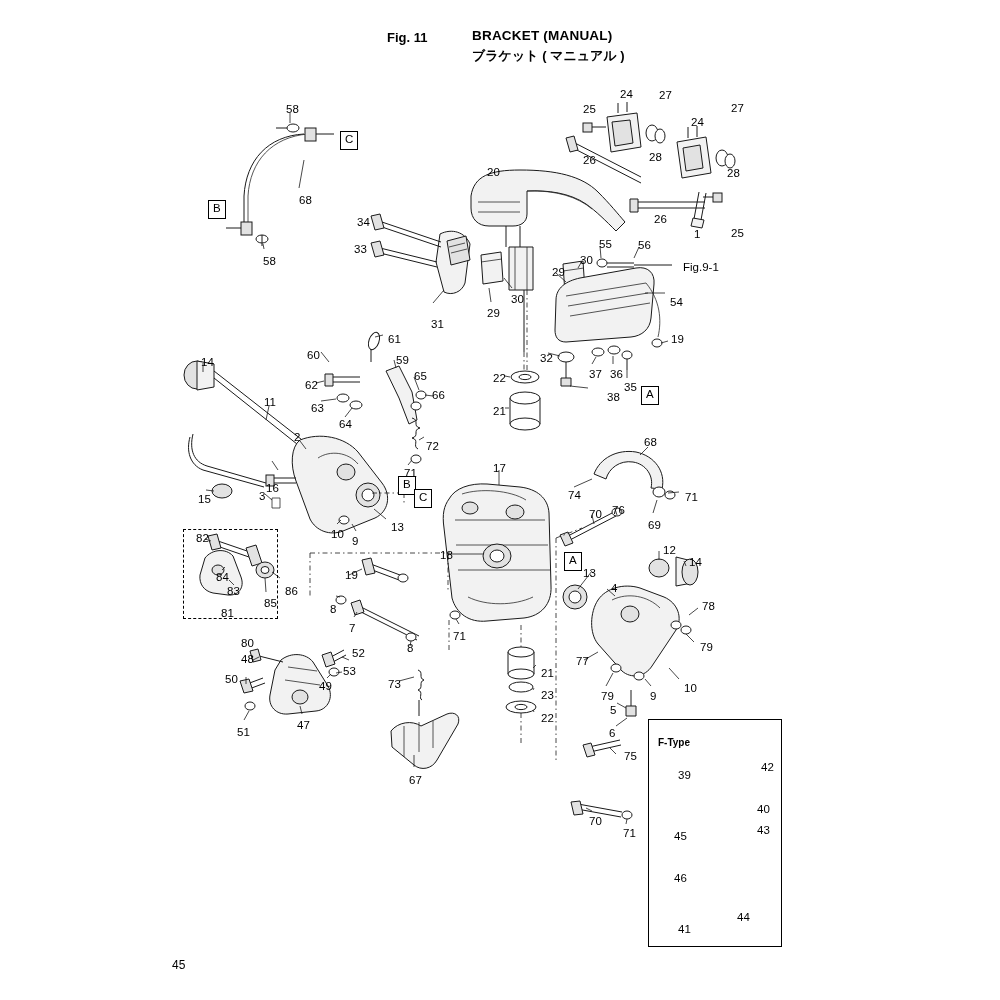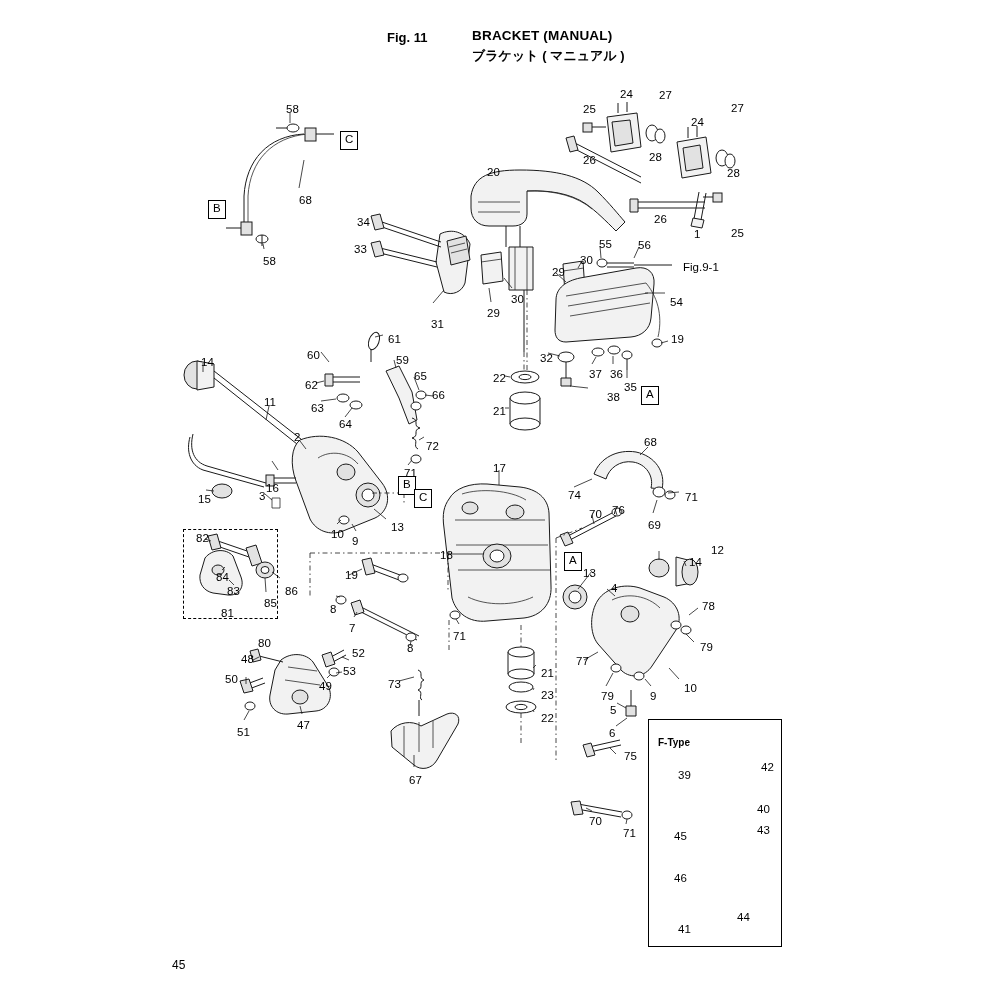--- a/index.html
+++ b/index.html
@@ -579,37 +579,37 @@
       <div class="callout" style="left: 330px; top: 604px;">8</div>
       <div class="callout" style="left: 349px; top: 623px;">7</div>
       <div class="callout" style="left: 407px; top: 643px;">8</div>
       <div class="callout" style="left: 453px; top: 631px;">71</div>
       <div class="callout" style="left: 196px; top: 533px;">82</div>
       <div class="callout" style="left: 216px; top: 572px;">84</div>
       <div class="callout" style="left: 227px; top: 586px;">83</div>
       <div class="callout" style="left: 285px; top: 586px;">86</div>
       <div class="callout" style="left: 264px; top: 598px;">85</div>
       <div class="callout" style="left: 221px; top: 608px;">81</div>
-      <div class="callout" style="left: 241px; top: 638px; margin-left: 17px;">80</div>
+      <div class="callout" style="left: 241px; top: 638px;">80</div>
       <div class="callout" style="left: 241px; top: 654px;">48</div>
       <div class="callout" style="left: 352px; top: 648px; text-align: center;">52</div>
       <div class="callout" style="left: 343px; top: 666px;">53</div>
       <div class="callout" style="left: 319px; top: 681px;">49</div>
       <div class="callout" style="left: 225px; top: 674px;">50</div>
       <div class="callout" style="left: 237px; top: 727px;">51</div>
       <div class="callout" style="left: 297px; top: 720px;">47</div>
       <div class="callout" style="left: 388px; top: 679px;">73</div>
       <div class="callout" style="left: 409px; top: 775px;">67</div>
       <div class="callout" style="left: 644px; top: 437px;">68</div>
       <div class="callout" style="left: 568px; top: 490px;">74</div>
       <div class="callout" style="left: 685px; top: 492px;">71</div>
       <div class="callout" style="left: 589px; top: 509px;">70</div>
       <div class="callout" style="left: 612px; top: 505px;">76</div>
       <div class="callout" style="left: 648px; top: 520px;">69</div>
-      <div class="callout" style="left: 663px; top: 545px; margin-left: 48px;">12</div>
+      <div class="callout" style="left: 663px; top: 545px;">12</div>
       <div class="callout" style="left: 689px; top: 557px;">14</div>
       <div class="callout" style="left: 583px; top: 568px;">13</div>
       <div class="callout" style="left: 611px; top: 583px;">4</div>
       <div class="callout" style="left: 702px; top: 601px;">78</div>
       <div class="callout" style="left: 700px; top: 642px;">79</div>
       <div class="callout" style="left: 576px; top: 656px;">77</div>
       <div class="callout" style="left: 601px; top: 691px;">79</div>
       <div class="callout" style="left: 650px; top: 691px;">9</div>
       <div class="callout" style="left: 684px; top: 683px;">10</div>
       <div class="callout" style="left: 610px; top: 705px;">5</div>

